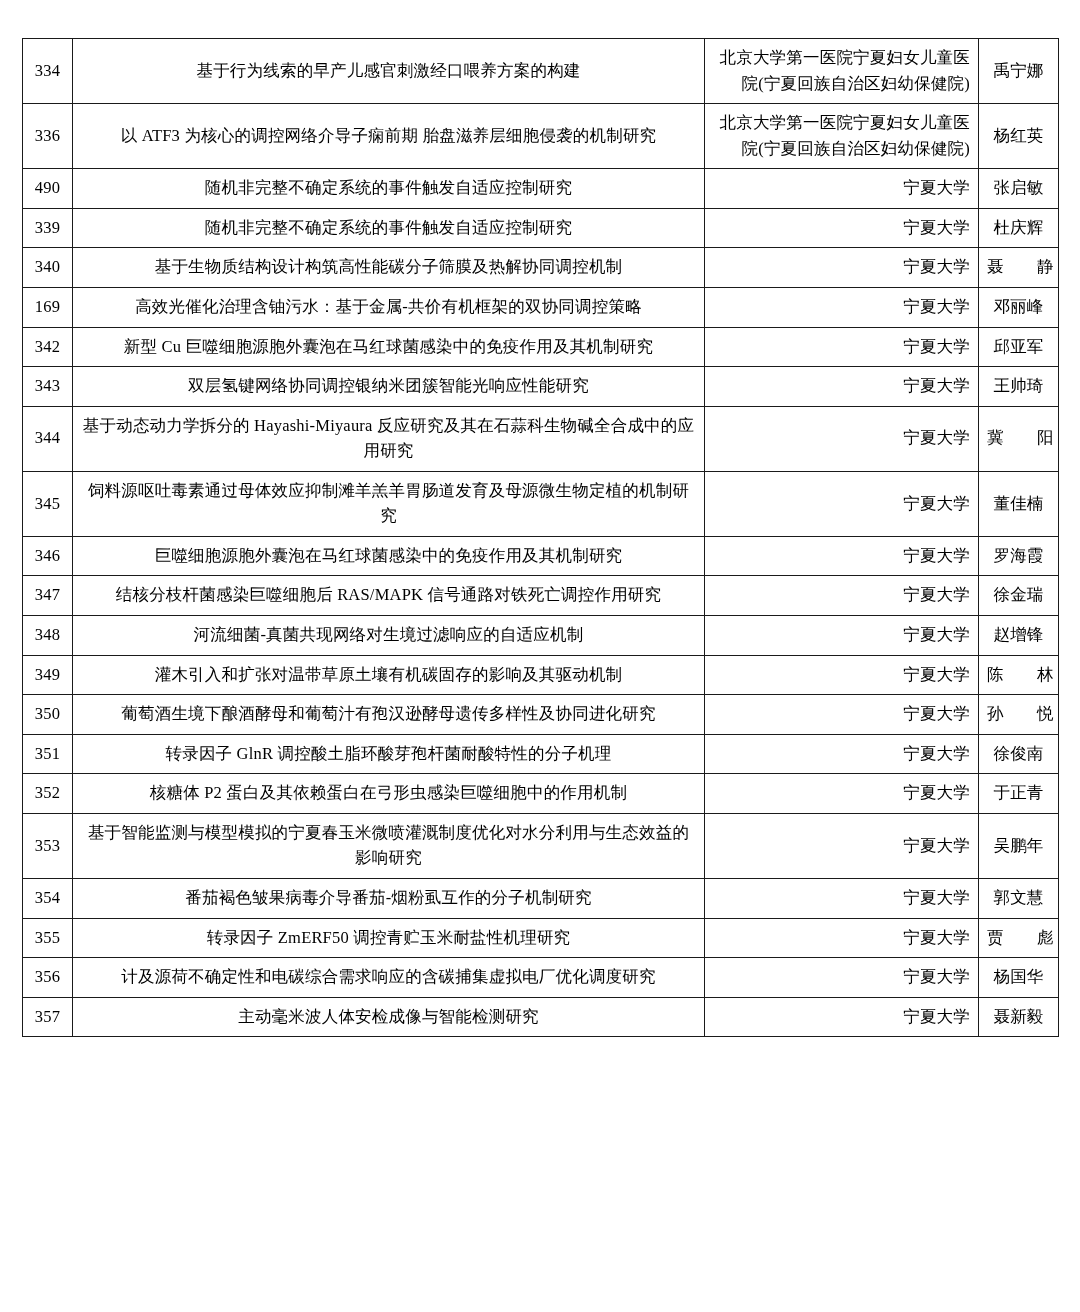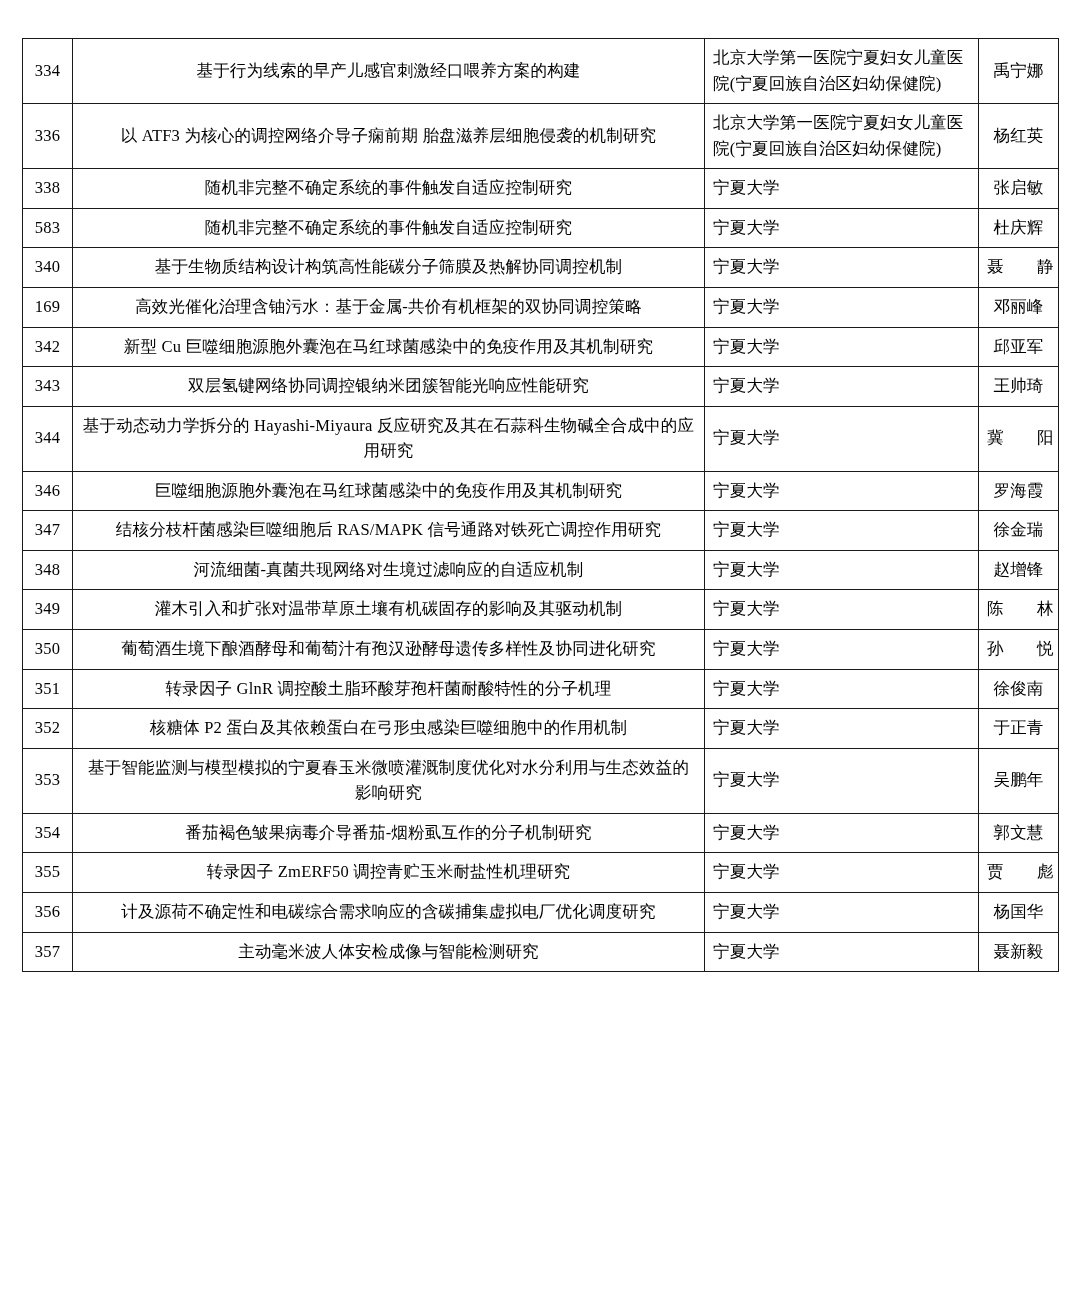--- a/index.html
+++ b/index.html
@@ -50,21 +50,21 @@
     font-family: "Liberation Serif", "DejaVu Serif", serif;
     font-size: 17px;
     padding: 6px 2px;
   }
   td.cell-title {
     text-align: center;
     padding-left: 12px;
     padding-right: 6px;
   }
   td.cell-inst {
-    text-align: left;
+    text-align: right;
     padding-left: 9px;
     padding-right: 4px;
     margin-top: 21px;
   }
   td.cell-name {
     text-align: center;
     padding-left: 4px;
     padding-right: 4px;
     white-space: pre;
     margin-top: 40px;
@@ -89,27 +89,27 @@
             <td class="cell-inst">北京大学第一医院宁夏妇女儿童医院(宁夏回族自治区妇幼保健院)</td>
             <td class="cell-name">禹宁娜</td>
           </tr>
           <tr>
             <td class="cell-id">336</td>
             <td class="cell-title">以 ATF3 为核心的调控网络介导子痫前期 胎盘滋养层细胞侵袭的机制研究</td>
             <td class="cell-inst">北京大学第一医院宁夏妇女儿童医院(宁夏回族自治区妇幼保健院)</td>
             <td class="cell-name">杨红英</td>
           </tr>
           <tr>
-            <td class="cell-id">338</td>
+            <td class="cell-id">490</td>
             <td class="cell-title">随机非完整不确定系统的事件触发自适应控制研究</td>
             <td class="cell-inst">宁夏大学</td>
             <td class="cell-name">张启敏</td>
           </tr>
           <tr>
-            <td class="cell-id">583</td>
+            <td class="cell-id">339</td>
             <td class="cell-title">随机非完整不确定系统的事件触发自适应控制研究</td>
             <td class="cell-inst">宁夏大学</td>
             <td class="cell-name">杜庆辉</td>
           </tr>
           <tr>
             <td class="cell-id">340</td>
             <td class="cell-title">基于生物质结构设计构筑高性能碳分子筛膜及热解协同调控机制</td>
             <td class="cell-inst">宁夏大学</td>
             <td class="cell-name">聂　　静</td>
           </tr>
@@ -129,20 +129,26 @@
             <td class="cell-id">343</td>
             <td class="cell-title">双层氢键网络协同调控银纳米团簇智能光响应性能研究</td>
             <td class="cell-inst">宁夏大学</td>
             <td class="cell-name">王帅琦</td>
           </tr>
           <tr>
             <td class="cell-id">344</td>
             <td class="cell-title">基于动态动力学拆分的 Hayashi-Miyaura 反应研究及其在石蒜科生物碱全合成中的应用研究</td>
             <td class="cell-inst">宁夏大学</td>
             <td class="cell-name">冀　　阳</td>
+          </tr>
+          <tr>
+            <td class="cell-id">345</td>
+            <td class="cell-title">饲料源呕吐毒素通过母体效应抑制滩羊羔羊胃肠道发育及母源微生物定植的机制研究</td>
+            <td class="cell-inst">宁夏大学</td>
+            <td class="cell-name">董佳楠</td>
           </tr>
           <tr>
             <td class="cell-id">346</td>
             <td class="cell-title">巨噬细胞源胞外囊泡在马红球菌感染中的免疫作用及其机制研究</td>
             <td class="cell-inst">宁夏大学</td>
             <td class="cell-name">罗海霞</td>
           </tr>
           <tr>
             <td class="cell-id">347</td>
             <td class="cell-title">结核分枝杆菌感染巨噬细胞后 RAS/MAPK 信号通路对铁死亡调控作用研究</td>

